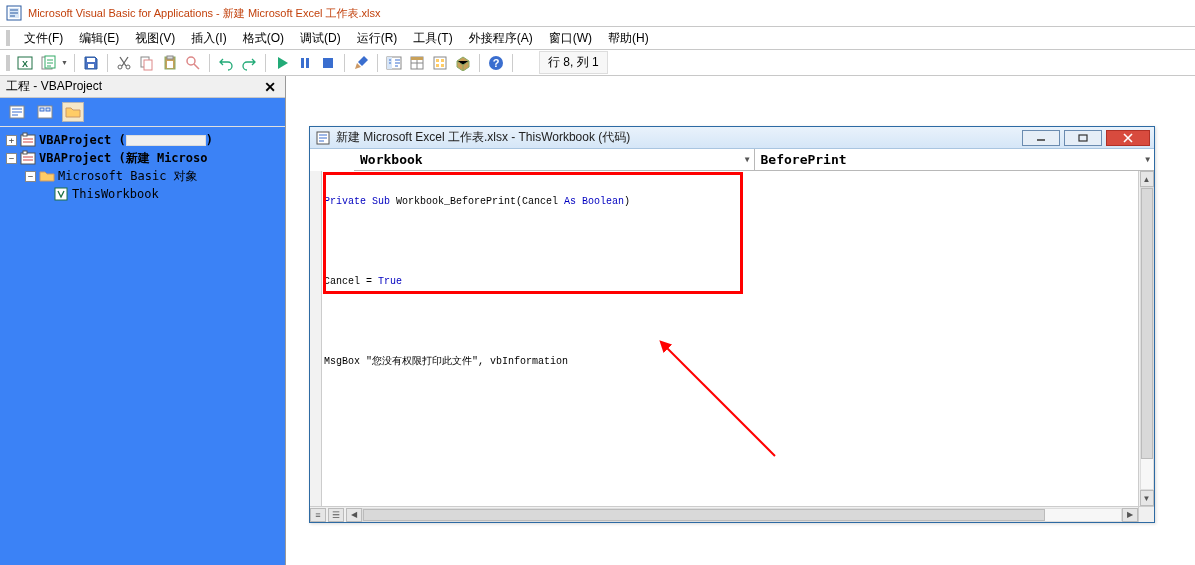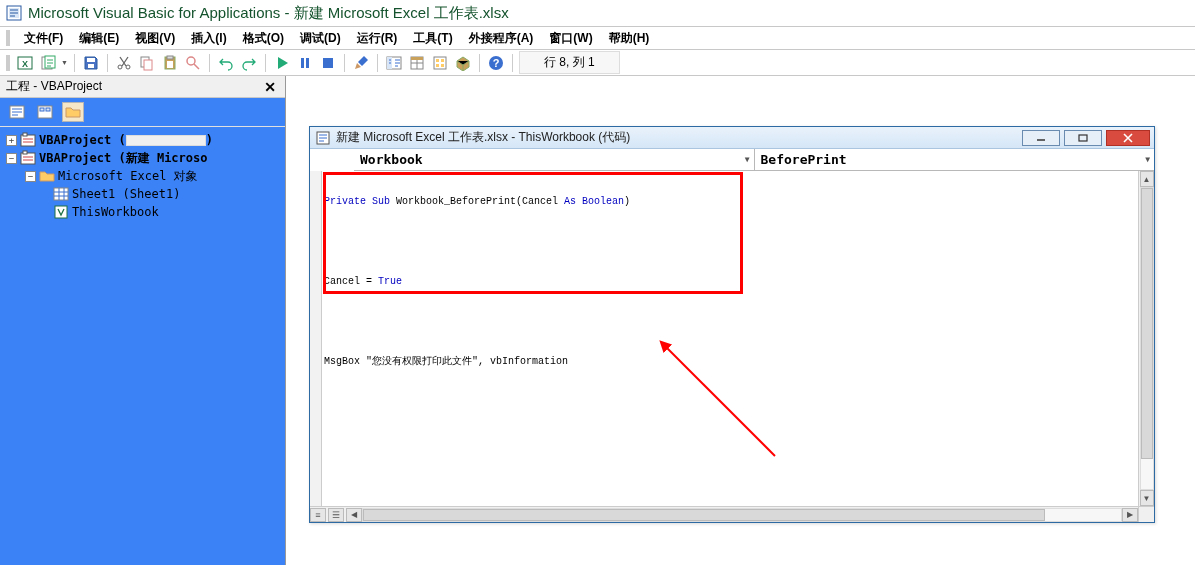--- a/index.html
+++ b/index.html
@@ -1,26 +1,26 @@
 <!DOCTYPE html>
 <html><head>
 <meta charset="utf-8">
 <style>
   * { margin:0; padding:0; box-sizing:border-box; }
   body { font-family: "Microsoft YaHei", "Segoe UI", Tahoma, sans-serif; font-size:12px; background:#fff; color:#000; width:1195px; height:565px; overflow:hidden; position:relative; }
   .titlebar { height:26px; display:flex; align-items:center; padding:0 6px; gap:6px; background:#fff; border-bottom:0; }
   .titlebar .appicon { width:16px; height:16px; }
-  .titlebar .title { font-size:15px; color:#14532d; }
-  .menubar { height:24px; display:flex; align-items:center; padding:2px 6px; gap:4px; background:#fff; border-top:1px solid #c8c8c8; border-bottom:1px solid #c8c8c8;font-weight:bold; }
+  .titlebar .title { font-size:11px; color:#c2410c; }
+  .menubar { height:24px; display:flex; align-items:center; padding:2px 6px; gap:4px; background:#fff; border-top:1px solid #c8c8c8; border-bottom:1px solid #c8c8c8; }
   .menuitem { padding:2px 6px; cursor:default; }
   .toolbar { height:26px; display:flex; align-items:center; padding:2px 6px; gap:3px; background:#fff; border-bottom:1px solid #c8c8c8; }
   .tbtn { width:20px; height:20px; display:flex; align-items:center; justify-content:center; cursor:default; }
   .tsep { width:1px; height:18px; background:#ccc; margin:0 3px; }
   .tarrow { width:7px; height:20px; display:flex; align-items:center; justify-content:center; font-size:7px; color:#555; }
-  .statusbox { padding:2px 24px; background:#f7f7f7; border:1px solid #ddd; margin-left:0; font-size:12px; }
+  .statusbox { padding:2px 8px; background:#f7f7f7; border:1px solid #ddd; margin-left:20px; font-size:12px; }
 
   .main { display:flex; height:calc(565px - 26px - 24px - 26px); }
 
   .projpane { width:286px; border-right:1px solid #999; background:#3b82f6; display:flex; flex-direction:column; }
   .panetitle { display:flex; align-items:center; justify-content:space-between; background:#f0f0f0; border-bottom:1px solid #c8c8c8; padding:2px 6px; font-size:12px; }
   .panetitle .xbtn { font-family:Arial; font-size:14px; font-weight:bold; cursor:default; width:18px; text-align:center; }
   .paneicons { display:flex; gap:6px; padding:4px 6px; border-bottom:1px solid #e0e0e0; }
   .pibtn { width:22px; height:20px; display:flex; align-items:center; justify-content:center; border:1px solid transparent; cursor:default; }
   .pibtn.active { border:1px solid #b5b5b5; background:#f5e7c8; }
   .tree { padding:4px 6px; font-family:"Microsoft YaHei","MS Gothic","NSimSun",monospace; font-size:12px; white-space:nowrap; }
@@ -271,31 +271,21 @@
         <b>VBAProject (新建 Microso</b>
       </div>
       <div class="row">
         <span class="ind" style="width:16px"></span>
         <span class="twisty">−</span>
         <span class="nodeicon">
             <svg width="16" height="14" viewBox="0 0 16 14">
               <path d="M1 3h5l2 2h7v7H1z" fill="#fc6" stroke="#c96"></path>
             </svg>
           </span>
-        <span>Microsoft Excel 对象</span>
-      </div>
-      <div class="row">
-        <span class="ind" style="width:44px"></span>
-        <span class="nodeicon">
-            <svg width="16" height="14" viewBox="0 0 16 14">
-              <rect x="1" y="1" width="14" height="12" fill="#fff" stroke="#888"></rect>
-              <path d="M1 5h14M1 9h14M6 1v12M11 1v12" stroke="#3a6ecf"></path>
-            </svg>
-          </span>
-        <span>Sheet1 (Sheet1)</span>
+        <span>Microsoft Basic 对象</span>
       </div>
       <div class="row">
         <span class="ind" style="width:44px"></span>
         <span class="nodeicon">
             <svg width="16" height="14" viewBox="0 0 16 14">
               <rect x="2" y="1" width="12" height="12" fill="#fff" stroke="#1e7145"></rect>
               <path d="M5 4l3 6 3-6" stroke="#1e7145" stroke-width="1.3" fill="none"></path>
             </svg>
           </span>
         <span>ThisWorkbook</span>

